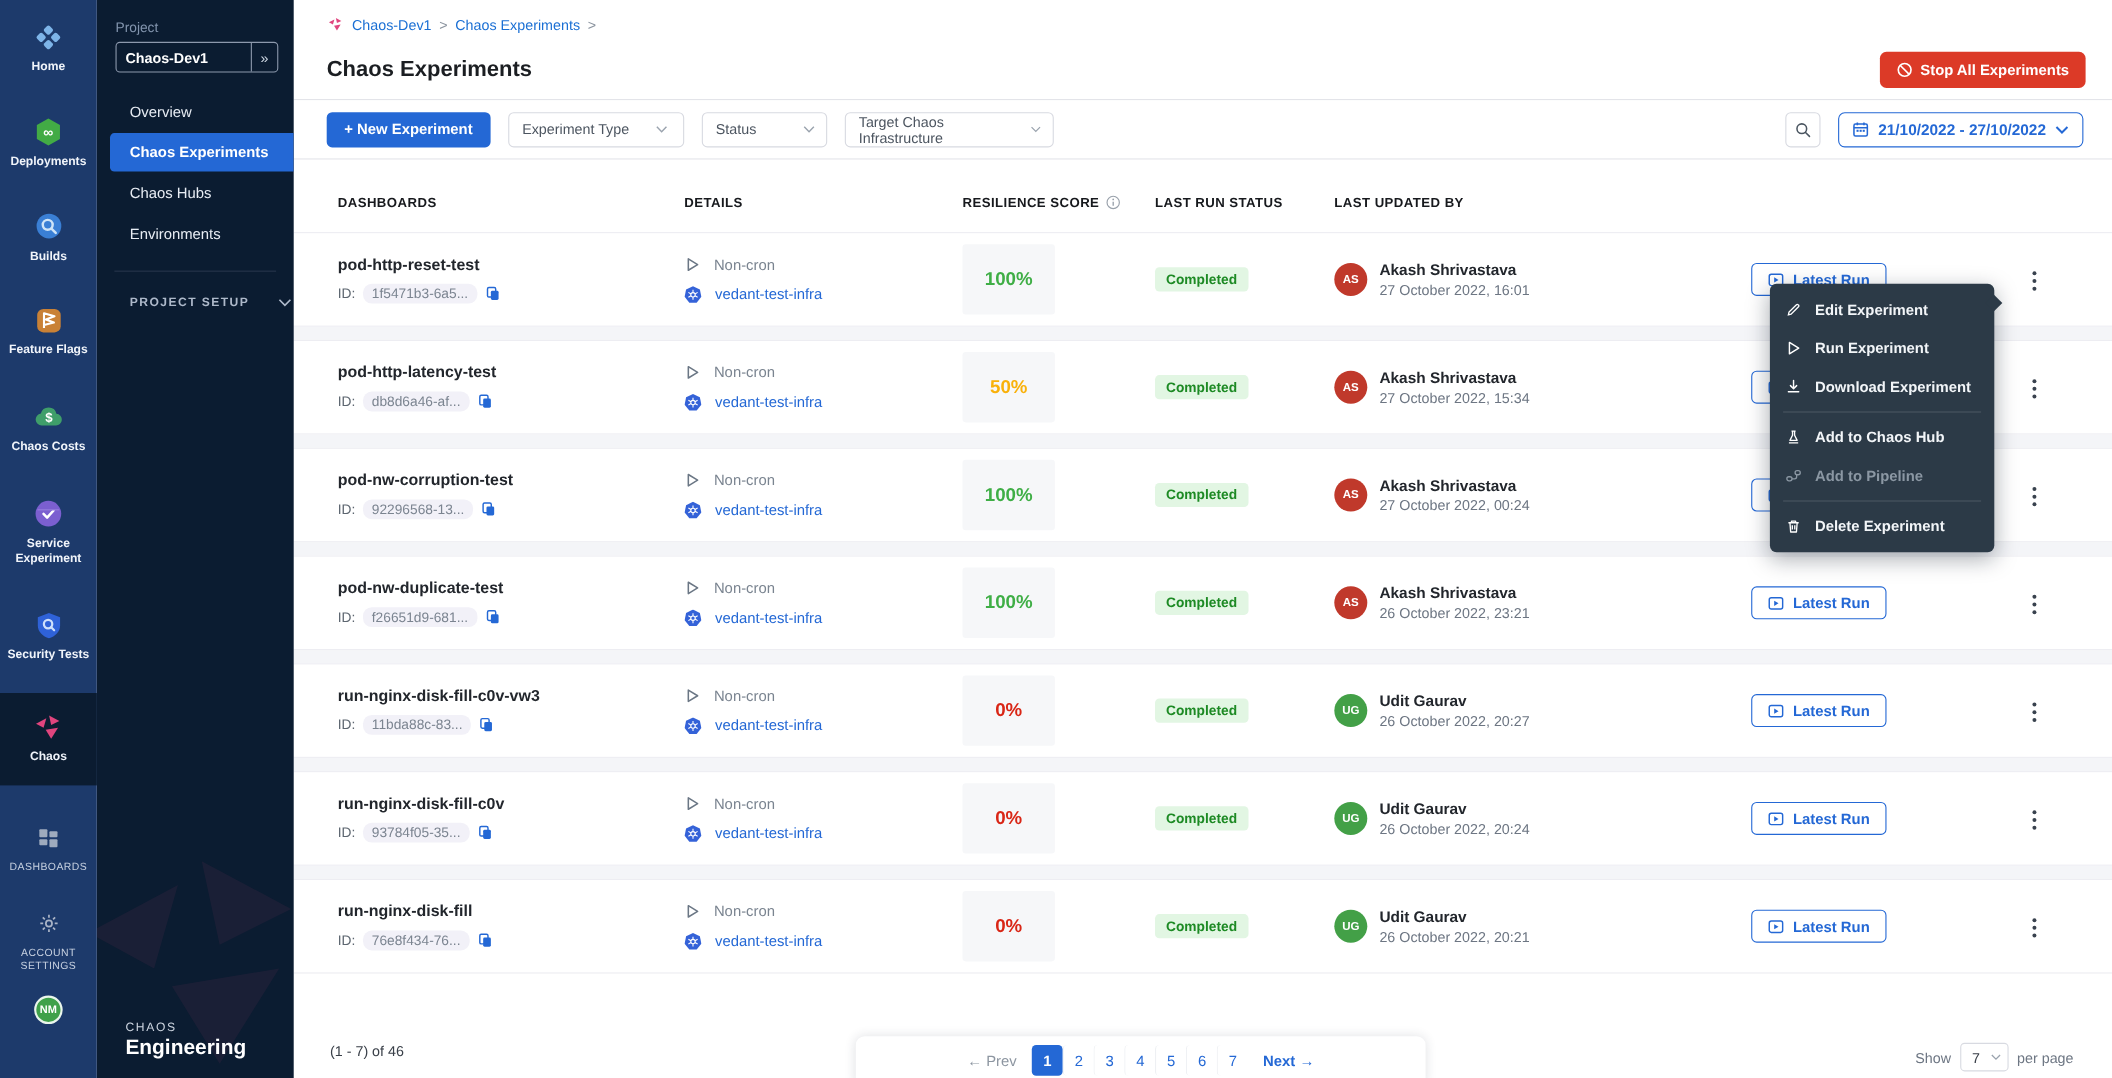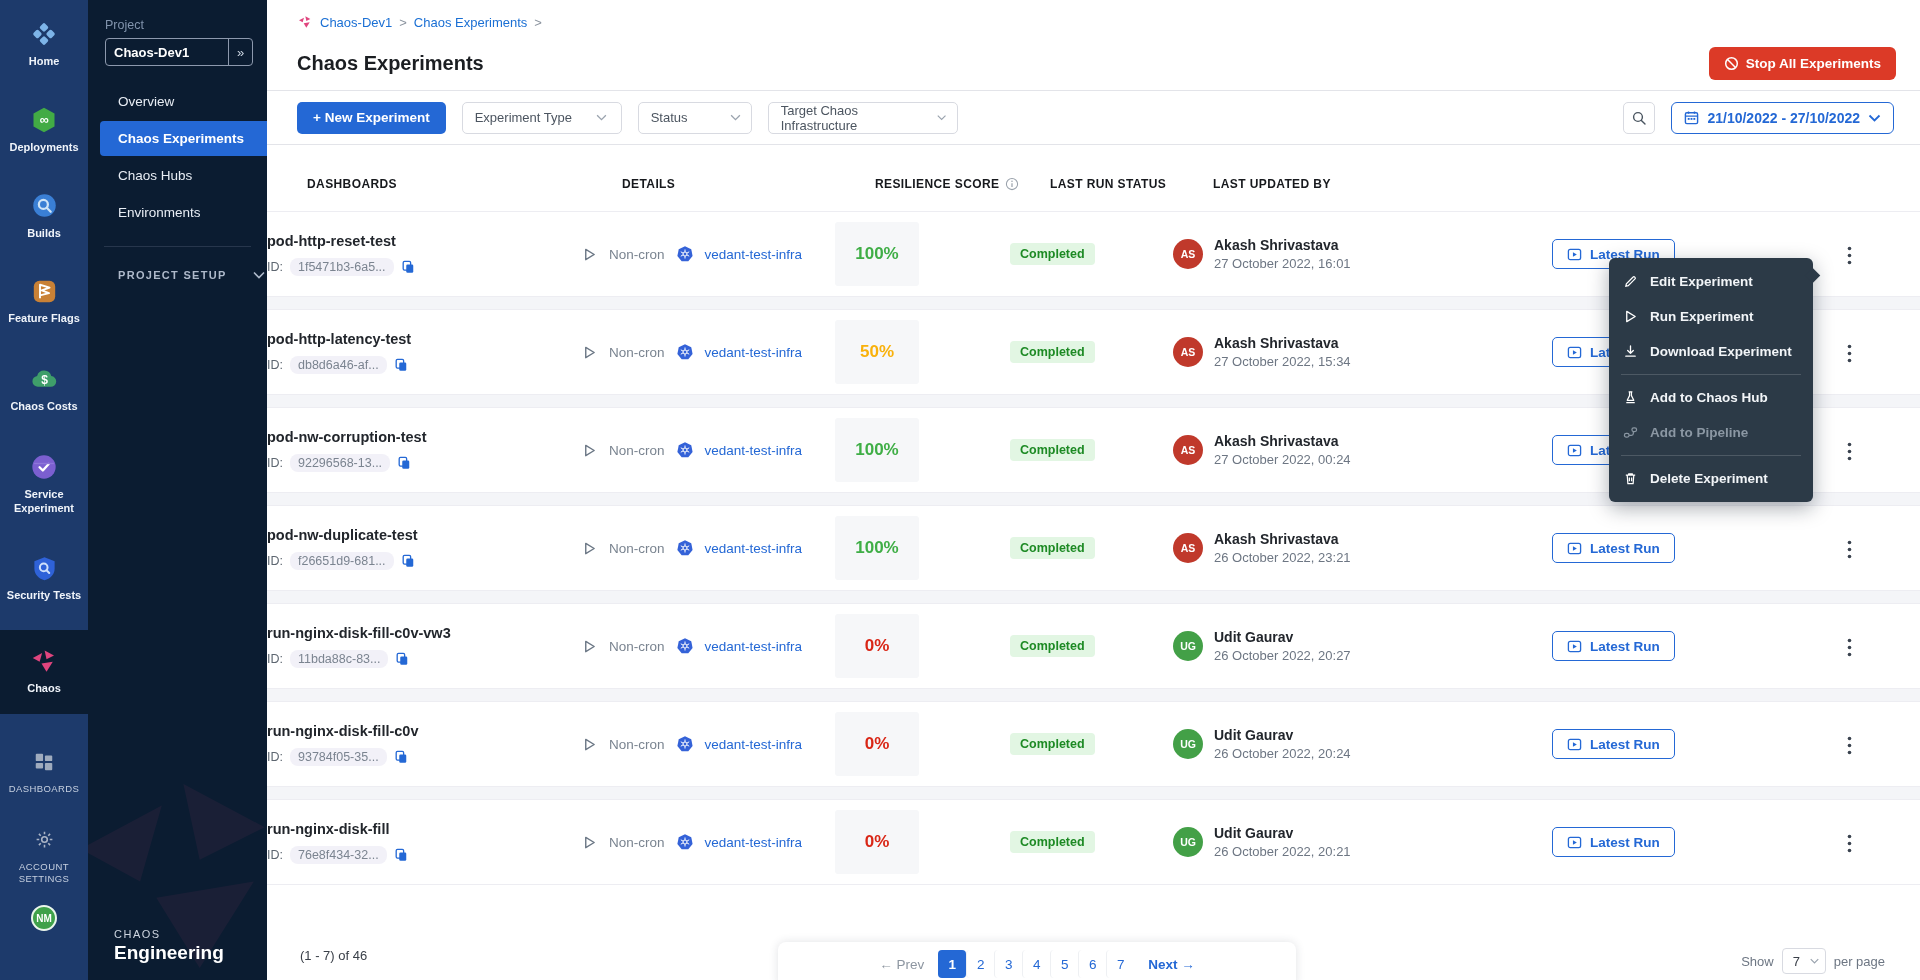--- a/index.html
+++ b/index.html
@@ -74,30 +74,30 @@
     align-items:center; gap:8px; padding:0 12px; color:#2468d5; font-size:14px;
     font-weight:bold; cursor:pointer; background:#fff; }
 
   .thead { display:grid; grid-template-columns:315px 253px 175px 163px 379px 1fr;
     padding:32px 0 20px 40px; }
   .th { font-size:12px; font-weight:bold; letter-spacing:.4px; color:#17191d;
     display:flex; align-items:center; gap:6px; }
 
   .list { background:#f4f5f8; }
   .row-card { display:grid; grid-template-columns:315px 253px 175px 163px 379px 1fr;
-    height:86px; background:#fff; border-top:1px solid #ededf2;
+    padding-left:40px; height:86px; background:#fff; border-top:1px solid #ededf2;
     border-bottom:1px solid #ededf2; margin-bottom:12px; align-items:center; }
   .col-exp { display:flex; flex-direction:column; gap:9px; }
   .exp-name { font-size:14.5px; font-weight:bold; color:#22262c; cursor:pointer; }
   .exp-id-line { display:flex; align-items:center; gap:7px; }
   .id-label { font-size:12.5px; color:#5d6670; }
   .id-chip { font-size:12.5px; color:#7b8490; background:#f2f1f8; border-radius:8px;
     padding:2px 8px; }
   .copy-icon { cursor:pointer; display:flex; }
-  .col-details { display:flex; flex-direction:row; gap:12px; }
+  .col-details { display:flex; flex-direction:column; gap:12px; }
   .detail-line { display:flex; align-items:center; gap:12px; }
   .sched { font-size:13.5px; color:#7a8490; }
   .infra-link { font-size:13.5px; color:#2468d5; cursor:pointer; text-decoration:none; }
   .score-box { width:84px; height:64px; background:#f6f7f9; display:flex; align-items:center;
     justify-content:center; border-radius:3px; }
   .score-value { font-size:17px; font-weight:bold; }
   .status-badge { background:#e2f6e3; color:#1d8a24; font-size:12.5px; font-weight:bold;
     border-radius:4px; padding:4px 10px; display:inline-block; width:max-content; }
   .col-user { display:flex; align-items:center; gap:11px; }
   .avatar { width:30px; height:30px; border-radius:50%; color:#fff; font-size:10.5px;
@@ -742,21 +742,21 @@
               </svg>
       </span>
     </div>
   </div>
 
   <div class="row-card">
     <div class="col col-exp">
       <div class="exp-name">run-nginx-disk-fill</div>
       <div class="exp-id-line">
         <span class="id-label">ID:</span>
-        <span class="id-chip">76e8f434-32...</span>
+        <span class="id-chip">76e8f434-76...</span>
         <span class="copy-icon">
           <svg width="14" height="14" viewBox="0 0 16 16">
                   <rect x="2.5" y="1.5" width="8.5" height="10" rx="1.5" fill="none" stroke="#2468d5" stroke-width="1.5"></rect>
                   <rect x="6" y="5" width="8" height="9.5" rx="1.5" fill="#2468d5"></rect>
                 </svg>
         </span>
       </div>
     </div>
     <div class="col col-details">
       <div class="detail-line">

